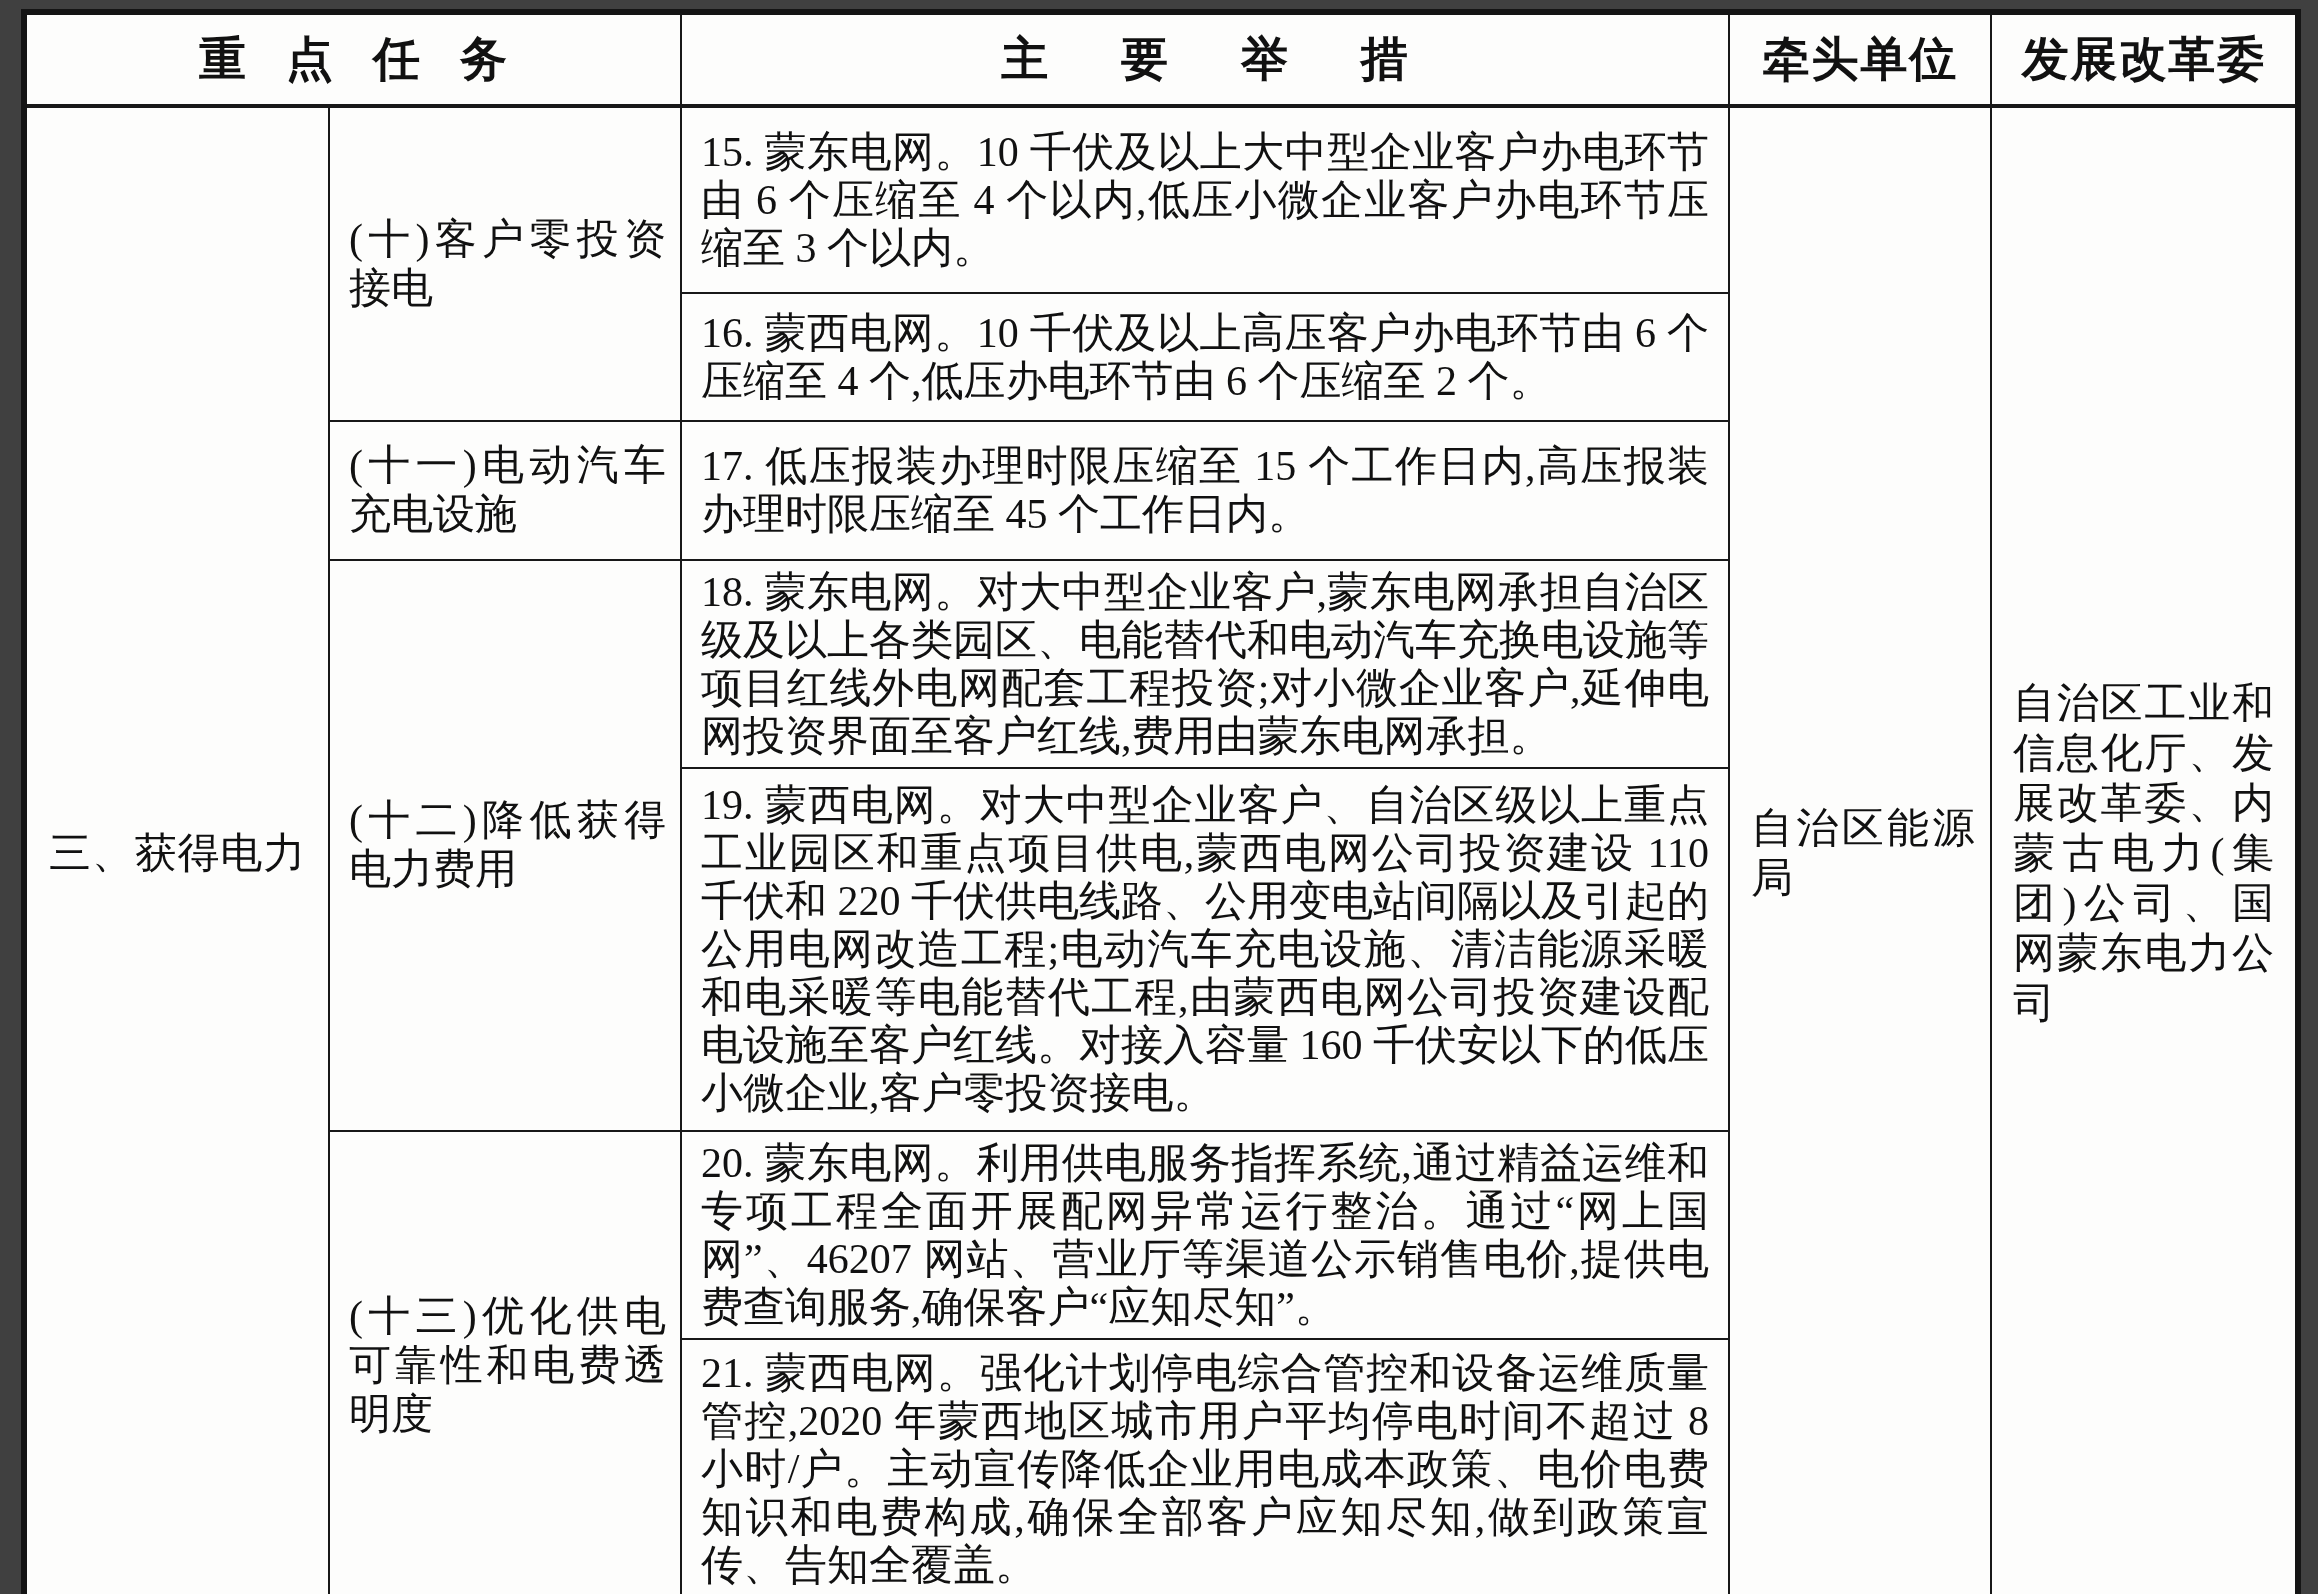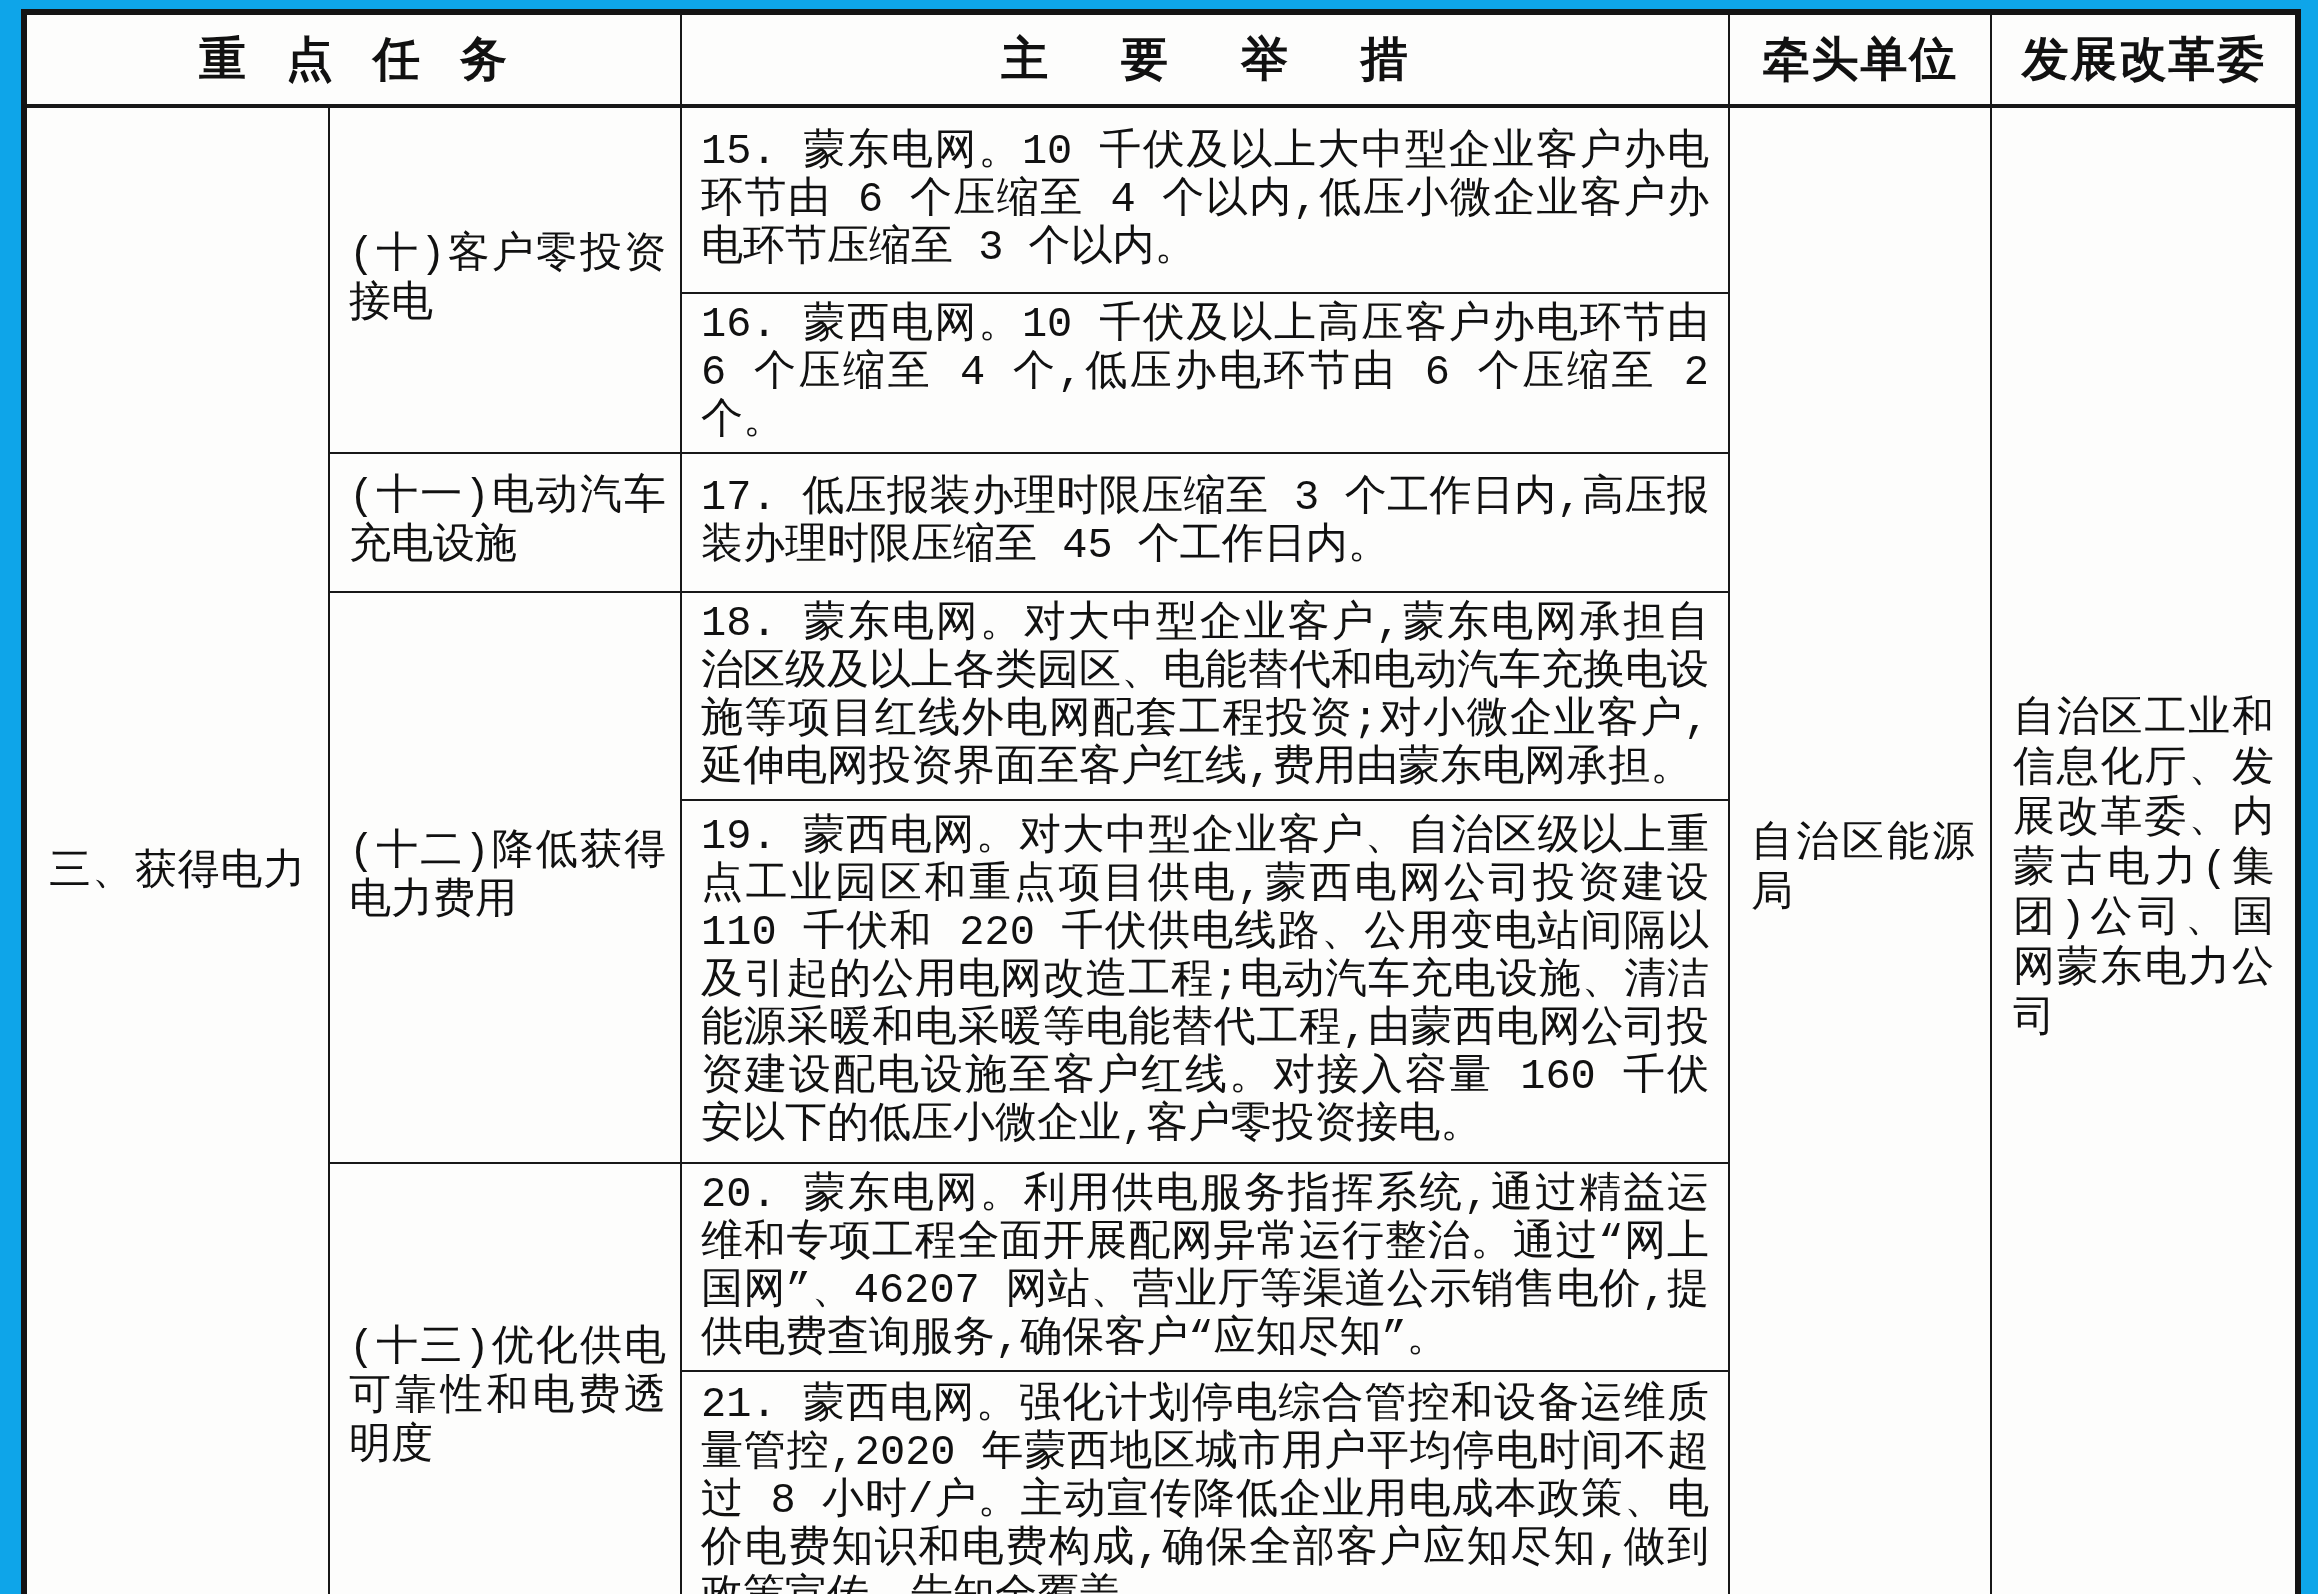--- a/index.html
+++ b/index.html
@@ -7,22 +7,22 @@
     padding: 0;
     width: 2319px;
     height: 1594px;
     overflow: hidden;
     background: #f6f5f1;
   }
   .sheet {
     position: relative;
     width: 2319px;
     height: 1594px;
-    background: #0ea5e9;
-    font-family: Liberation Mono, monospace;
+    background: #404040;
+    font-family: Liberation Serif, serif;
     color: #111;
   }
   table.doc {
     position: absolute;
     left: 21px;
     top: 8.7px;
     width: 2274px;
     border-collapse: collapse;
     table-layout: fixed;
     background: #fdfdfc;
@@ -122,21 +122,21 @@
         <td class="subtask" rowspan="2">(十)客户零投资接电</td>
         <td class="measure">15. 蒙东电网。10 千伏及以上大中型企业客户办电环节由 6 个压缩至 4 个以内,低压小微企业客户办电环节压缩至 3 个以内。</td>
         <td class="lead" rowspan="7">自治区能源局</td>
         <td class="support" rowspan="7">自治区工业和信息化厅、发展改革委、内蒙古电力(集团)公司、国网蒙东电力公司</td>
       </tr>
       <tr class="r16">
         <td class="measure">16. 蒙西电网。10 千伏及以上高压客户办电环节由 6 个压缩至 4 个,低压办电环节由 6 个压缩至 2 个。</td>
       </tr>
       <tr class="r17">
         <td class="subtask">(十一)电动汽车充电设施</td>
-        <td class="measure">17. 低压报装办理时限压缩至 3 个工作日内,高压报装办理时限压缩至 45 个工作日内。</td>
+        <td class="measure">17. 低压报装办理时限压缩至 15 个工作日内,高压报装办理时限压缩至 45 个工作日内。</td>
       </tr>
       <tr class="r18">
         <td class="subtask" rowspan="2">(十二)降低获得电力费用</td>
         <td class="measure">18. 蒙东电网。对大中型企业客户,蒙东电网承担自治区级及以上各类园区、电能替代和电动汽车充换电设施等项目红线外电网配套工程投资;对小微企业客户,延伸电网投资界面至客户红线,费用由蒙东电网承担。</td>
       </tr>
       <tr class="r19">
         <td class="measure">19. 蒙西电网。对大中型企业客户、自治区级以上重点工业园区和重点项目供电,蒙西电网公司投资建设 110 千伏和 220 千伏供电线路、公用变电站间隔以及引起的公用电网改造工程;电动汽车充电设施、清洁能源采暖和电采暖等电能替代工程,由蒙西电网公司投资建设配电设施至客户红线。对接入容量 160 千伏安以下的低压小微企业,客户零投资接电。</td>
       </tr>
       <tr class="r20">
         <td class="subtask" rowspan="2">(十三)优化供电可靠性和电费透明度</td>

